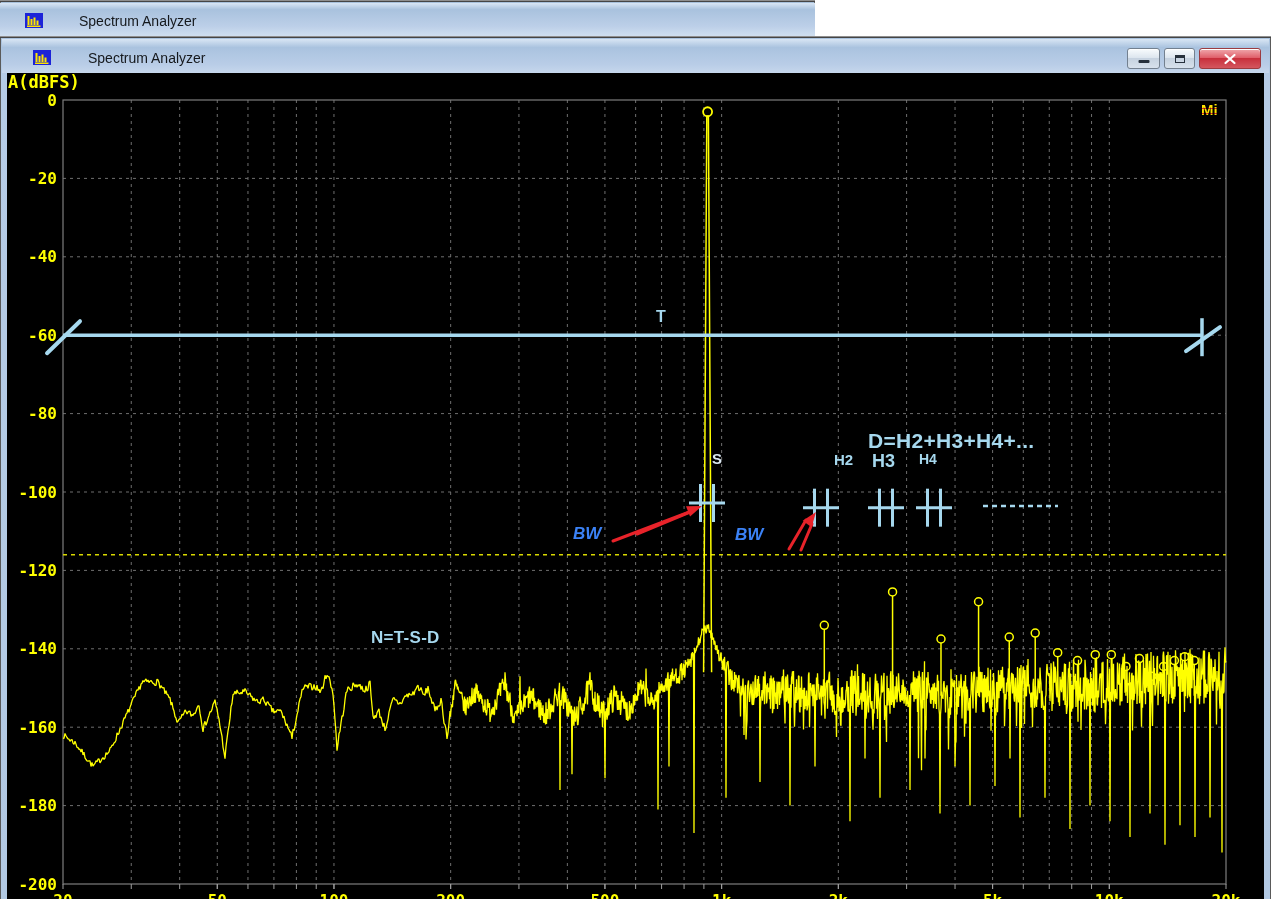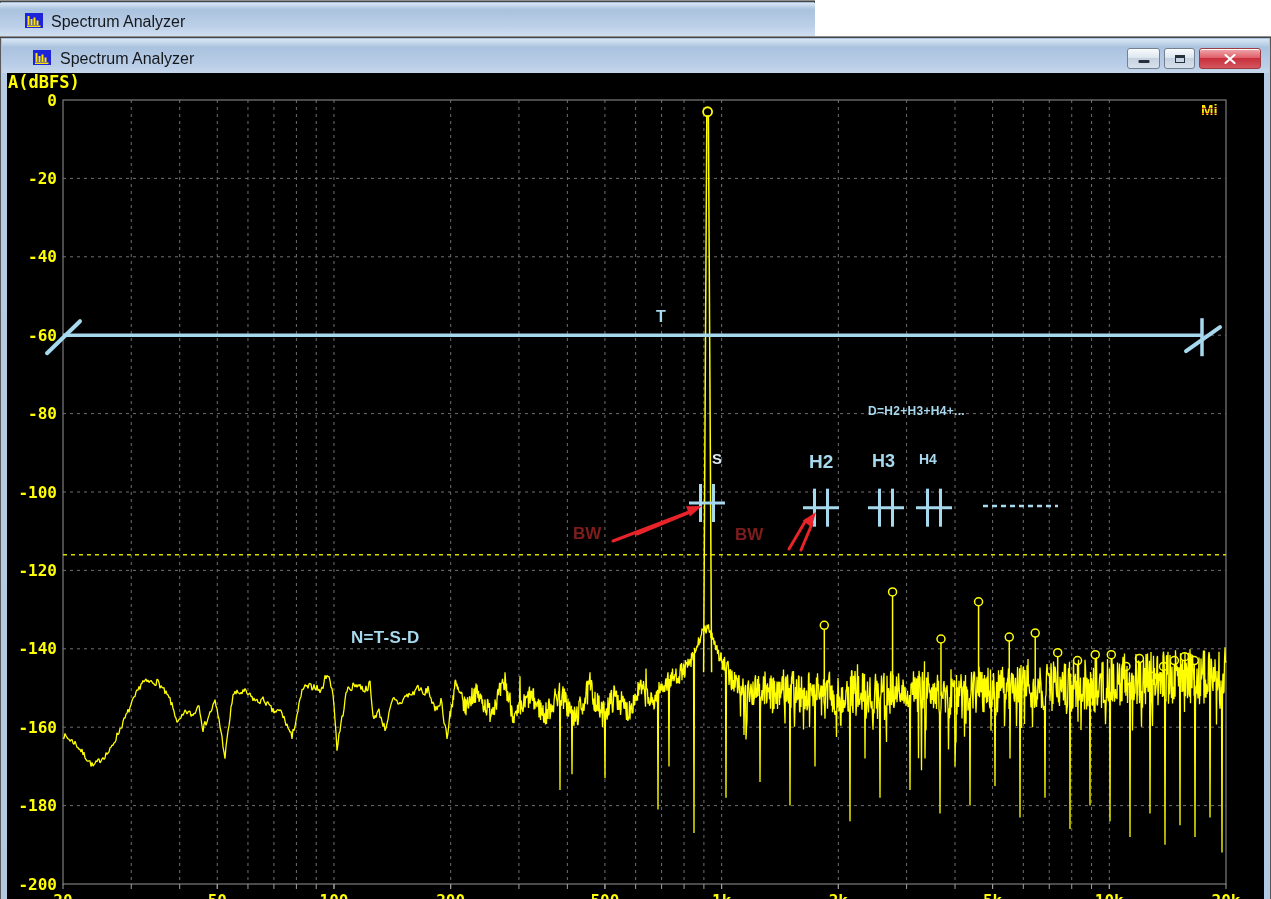--- a/index.html
+++ b/index.html
@@ -1,20 +1,20 @@
 <!DOCTYPE html>
 <html><head>
 <meta charset="utf-8">
 <style>
   html,body{margin:0;padding:0;}
   body{width:1271px;height:899px;overflow:hidden;background:#ffffff;position:relative;
        font-family:"Liberation Sans",sans-serif;}
 
   
-  .win-titlebar-text{font-size:16px;color:#15181c;white-space:nowrap;}
+  .win-titlebar-text{font-size:14px;color:#15181c;white-space:nowrap;margin-left:28px;}
   .back-window{position:absolute;left:0;top:0;width:815px;height:35px;
     border-top:1px solid #8f8f8f;
     box-shadow:inset 0 1px 0 #454545,inset 1px 0 0 #6d6d6d,inset -1px 0 0 #6d6d6d,inset 0 -1px 0 #e8eef6;
     background:linear-gradient(180deg,#a6c0dc 0%,#b4cae4 45%,#c9daee 100%);z-index:1;}
   .back-window .tb-inner{position:absolute;left:0;top:2px;right:0;bottom:0;
     background:linear-gradient(180deg,#d9e6f4 0%,#a9c2de 20%,#bccfe8 70%,#cfdff0 100%);}
   .back-window .app-icon{position:absolute;left:25px;top:10px;}
   .back-window .win-titlebar-text{position:absolute;left:51px;top:10px;}
 
   .front-window{position:absolute;left:0;top:36px;width:1271px;height:863px;
@@ -41,28 +41,28 @@
 
   .client-area{position:absolute;left:7px;right:7px;top:36px;bottom:0;background:#000;}
 
   
   #plot-svg{position:absolute;left:0;top:0;z-index:3;pointer-events:none;}
 
   
   .labels{position:absolute;inset:0;z-index:4;pointer-events:none;}
   .lab{position:absolute;font-weight:bold;white-space:nowrap;}
   .lab.cyan{color:#a6d8ee;}
-  .lab.red{color:#7f1d1d;}
+  .lab.red{color:#3b82f6;font-style:italic;}
   .t-label{left:656px;top:308px;font-size:16px;}
   .s-label{left:712px;top:450px;font-size:15px;color:#dce9f2;}
-  .h2-label{left:809px;top:451px;font-size:19px;}
+  .h2-label{left:834px;top:451px;font-size:15px;}
   .h3-label{left:872px;top:451px;font-size:18px;}
   .h4-label{left:919px;top:451px;font-size:14px;}
-  .d-label{left:868px;top:404px;font-size:12px;letter-spacing:.3px;}
-  .n-label{left:351px;top:628px;font-size:17px;letter-spacing:.3px;}
+  .d-label{left:868px;top:429px;font-size:21px;letter-spacing:.3px;}
+  .n-label{left:371px;top:628px;font-size:17px;letter-spacing:.3px;}
   .bw1{left:573px;top:524px;font-size:17px;}
   .bw2{left:735px;top:525px;font-size:17px;}
   .mi-logo{left:1201px;top:101px;font-size:15px;font-weight:bold;color:#ffe600;}
   @supports (-webkit-background-clip:text){
     .mi-logo{background:repeating-linear-gradient(180deg,#ffe600 0 2px,#e03020 2px 3px,#ffe600 3px 5px);
       -webkit-background-clip:text;background-clip:text;color:transparent;}
   }
 </style>
 </head>
 <body>

